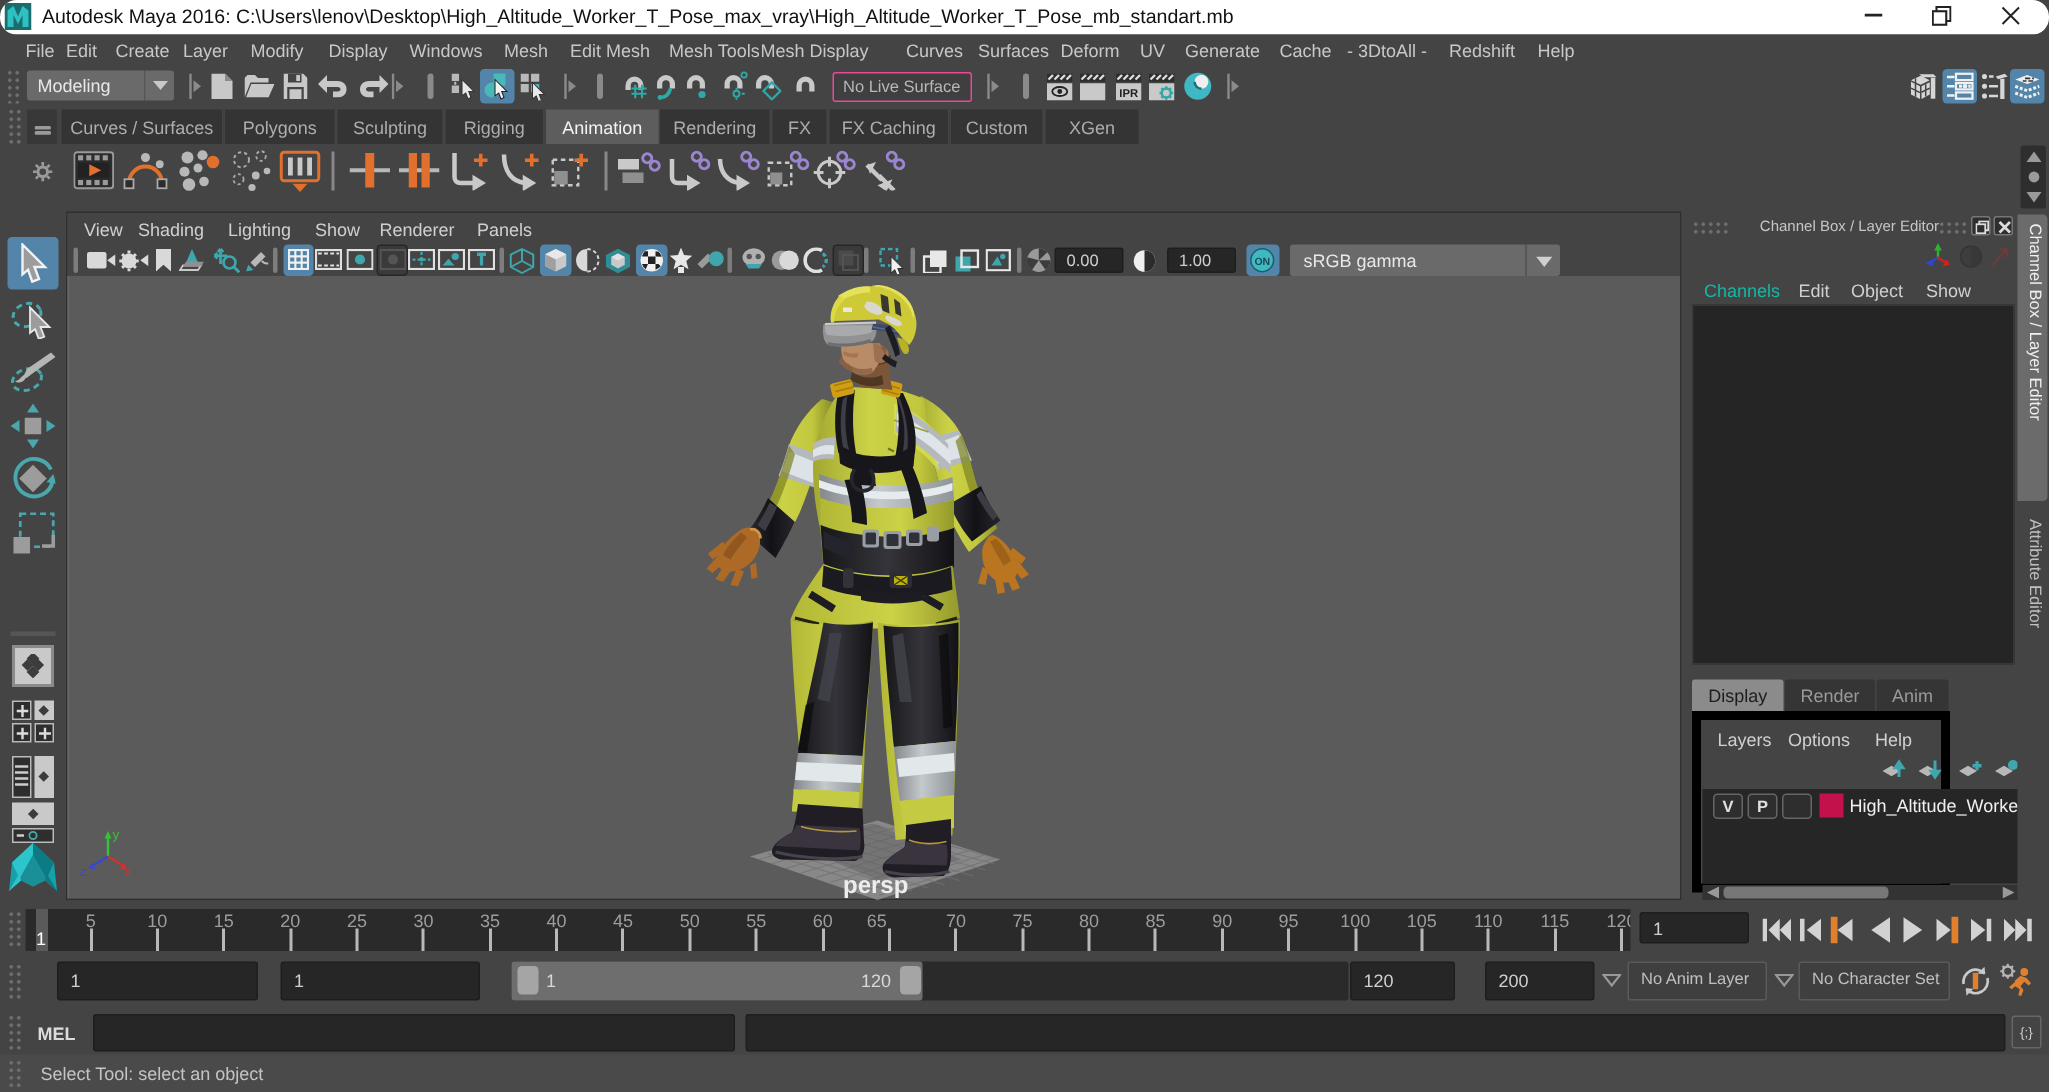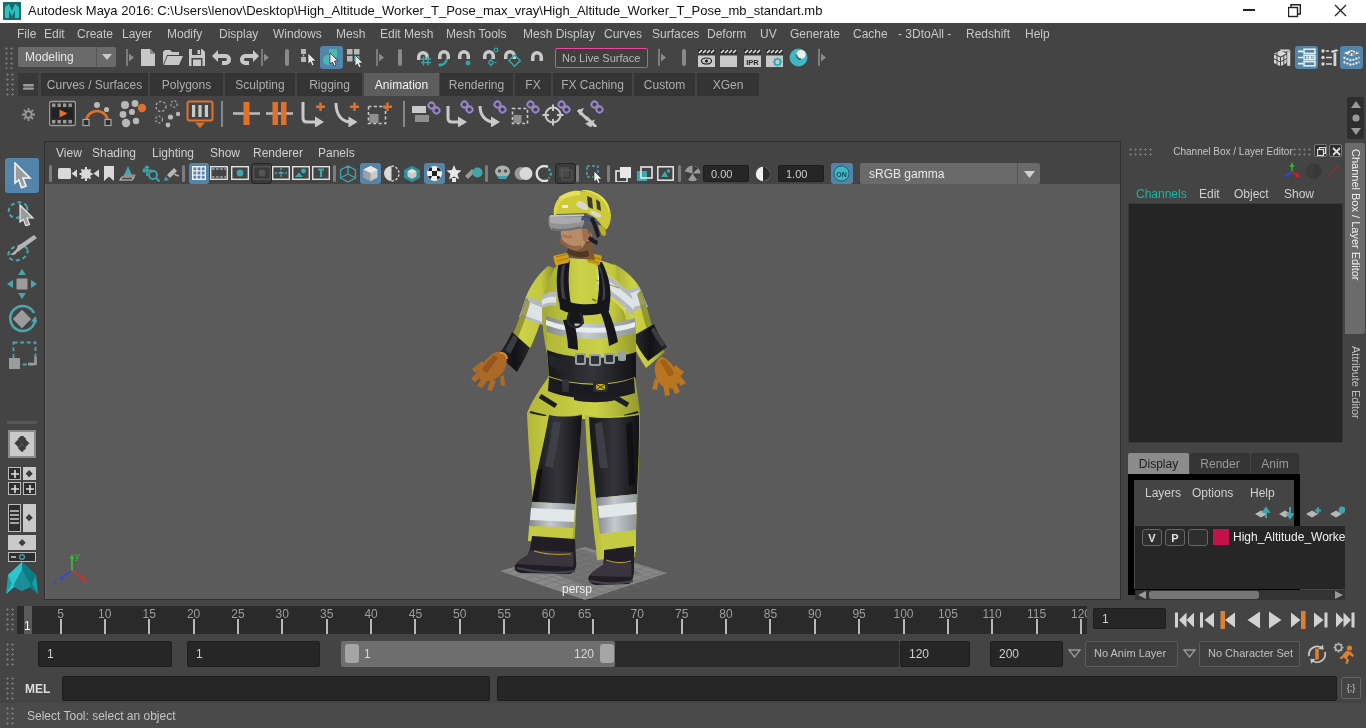--- a/index.html
+++ b/index.html
@@ -7,21 +7,21 @@
 body { font-family:"Liberation Sans",sans-serif; background:#444444; position:relative; font-size:12px; color:#cccccc; }
 .abs { position:absolute; }
 .grip { background-image:radial-gradient(circle, #6f6f6f 1px, transparent 1.2px); background-size:5px 5px; }
 .gripv { background-image:radial-gradient(circle, #6f6f6f 1px, transparent 1.2px); background-size:5px 5px; }
 .darkfield { background:#262626; border:1px solid #1e1e1e; border-radius:2px; color:#cfcfcf; }
 svg { display:block; }
 </style>
 </head>
 <body>
 
-<div class="abs" style="left:0;top:0;width:1366px;height:23px;background:#ffffff;">
+<div class="abs" style="left:0;top:0;width:1366px;height:23px;background:#ffffff;border-radius:11px;">
   <svg class="abs" style="left:3px;top:2px;" width="18" height="18" viewBox="0 0 18 18">
     <rect x="0" y="0" width="18" height="18" fill="#1b6d6d"></rect>
     <path d="M2 16 L2 5 L6 2 L9 9 L12 2 L16 5 L16 16 L12 16 L12 8 L9 14 L6 8 L6 16 Z" fill="#2fc1c1"></path>
   </svg>
   <div class="abs" style="left:28px;top:3px;font-size:13px;color:#111;white-space:nowrap;">Autodesk Maya 2016: C:\Users\lenov\Desktop\High_Altitude_Worker_T_Pose_max_vray\High_Altitude_Worker_T_Pose_mb_standart.mb</div>
   <svg class="abs" style="left:1243px;top:9px;" width="12" height="3" viewBox="0 0 12 3">
       <rect width="12" height="2" fill="#222"></rect>
     </svg>
   <svg class="abs" style="left:1288px;top:4px;" width="13" height="14" viewBox="0 0 13 14">
     <rect x="0.5" y="3.5" width="9" height="9" fill="none" stroke="#222" stroke-width="1.4"></rect>
@@ -36,21 +36,21 @@
   <span class="abs" style="left:17px;top:4px;">File</span>
   <span class="abs" style="left:44px;top:4px;">Edit</span>
   <span class="abs" style="left:77px;top:4px;">Create</span>
   <span class="abs" style="left:122px;top:4px;">Layer</span>
   <span class="abs" style="left:167px;top:4px;">Modify</span>
   <span class="abs" style="left:219px;top:4px;">Display</span>
   <span class="abs" style="left:273px;top:4px;">Windows</span>
   <span class="abs" style="left:336px;top:4px;">Mesh</span>
   <span class="abs" style="left:380px;top:4px;">Edit Mesh</span>
   <span class="abs" style="left:446px;top:4px;">Mesh Tools</span>
-  <span class="abs" style="left:523px;top:4px;">Mesh Display</span>
+  <span class="abs" style="left:507px;top:4px;">Mesh Display</span>
   <span class="abs" style="left:604px;top:4px;">Curves</span>
   <span class="abs" style="left:652px;top:4px;">Surfaces</span>
   <span class="abs" style="left:707px;top:4px;">Deform</span>
   <span class="abs" style="left:760px;top:4px;">UV</span>
   <span class="abs" style="left:790px;top:4px;">Generate</span>
   <span class="abs" style="left:853px;top:4px;">Cache</span>
   <span class="abs" style="left:898px;top:4px;">- 3DtoAll -</span>
   <span class="abs" style="left:966px;top:4px;">Redshift</span>
   <span class="abs" style="left:1025px;top:4px;">Help</span>
 </div>
@@ -927,21 +927,21 @@
         <path d="M20 20 L30 26" stroke="#d03232"></path>
         <path d="M20 20 L10 26" stroke="#3848d0"></path>
       </g>
       <path d="M20 3 L22.3 8 L17.7 8 Z" fill="#35c435"></path>
       <path d="M33 28 L28 28.5 L30.5 24.5 Z" fill="#d03232"></path>
       <path d="M7 28 L12 28.5 L9.5 24.5 Z" fill="#3848d0"></path>
       <text x="23" y="8" font-size="9" fill="#35c435" font-family="Liberation Sans">y</text>
       <text x="31" y="33" font-size="9" fill="#d03232" font-family="Liberation Sans">x</text>
       <text x="1" y="33" font-size="9" fill="#3848d0" font-family="Liberation Sans">z</text>
     </svg>
-    <div class="abs" style="left:516px;top:398px;color:#ededed;font-size:12px;font-weight:normal;">persp</div>
+    <div class="abs" style="left:516px;top:398px;color:#ededed;font-size:16px;font-weight:bold;">persp</div>
   </div>
 </div>
 
 <div class="abs" id="rightpanel" style="left:1121px;top:141px;width:224px;height:459px;background:#444444;">
 
   <div class="abs grip" style="left:7px;top:6px;width:26px;height:9px;"></div>
   <div class="abs" style="left:48px;top:5px;width:128px;color:#c6c6c6;font-size:10px;text-align:center;white-space:nowrap;">Channel Box / Layer Editor</div>
   <div class="abs grip" style="left:171px;top:6px;width:20px;height:9px;"></div>
   <div class="abs" style="left:193px;top:3px;width:13px;height:13px;background:#2e2e2e;border:1px solid #777;border-radius:2px;">
     <svg style="margin:2px" width="9" height="9" viewBox="0 0 9 9">

